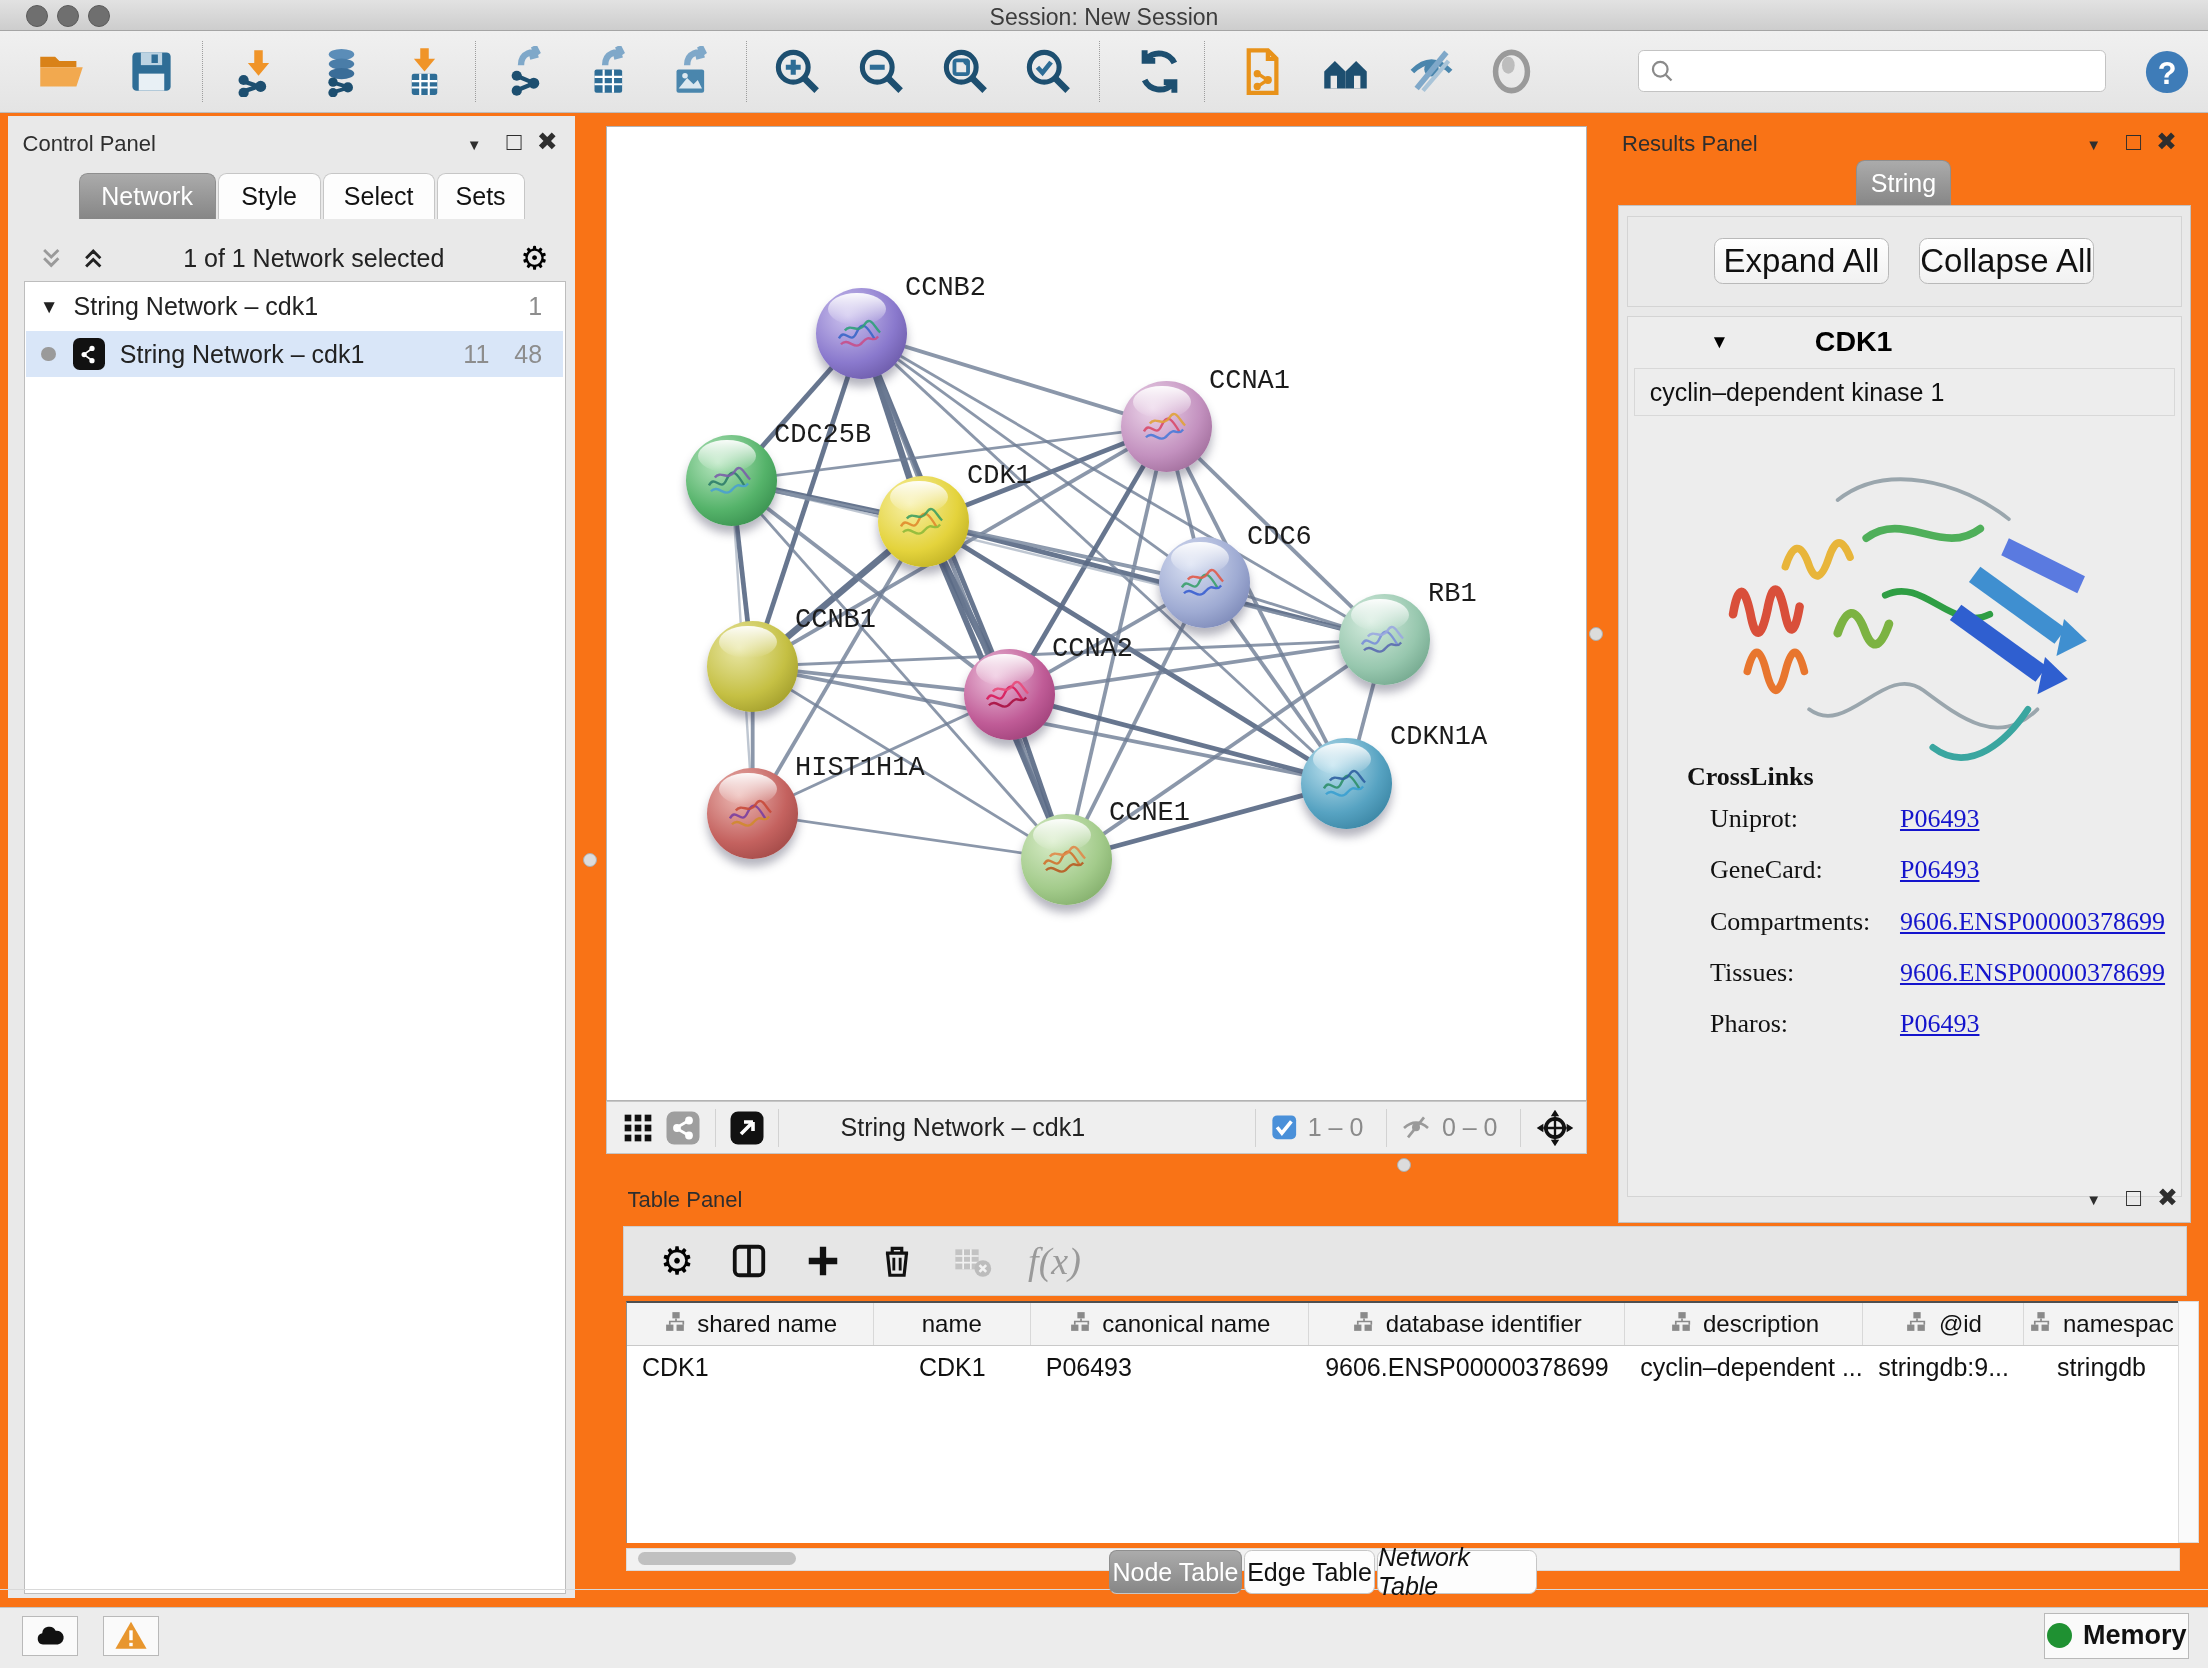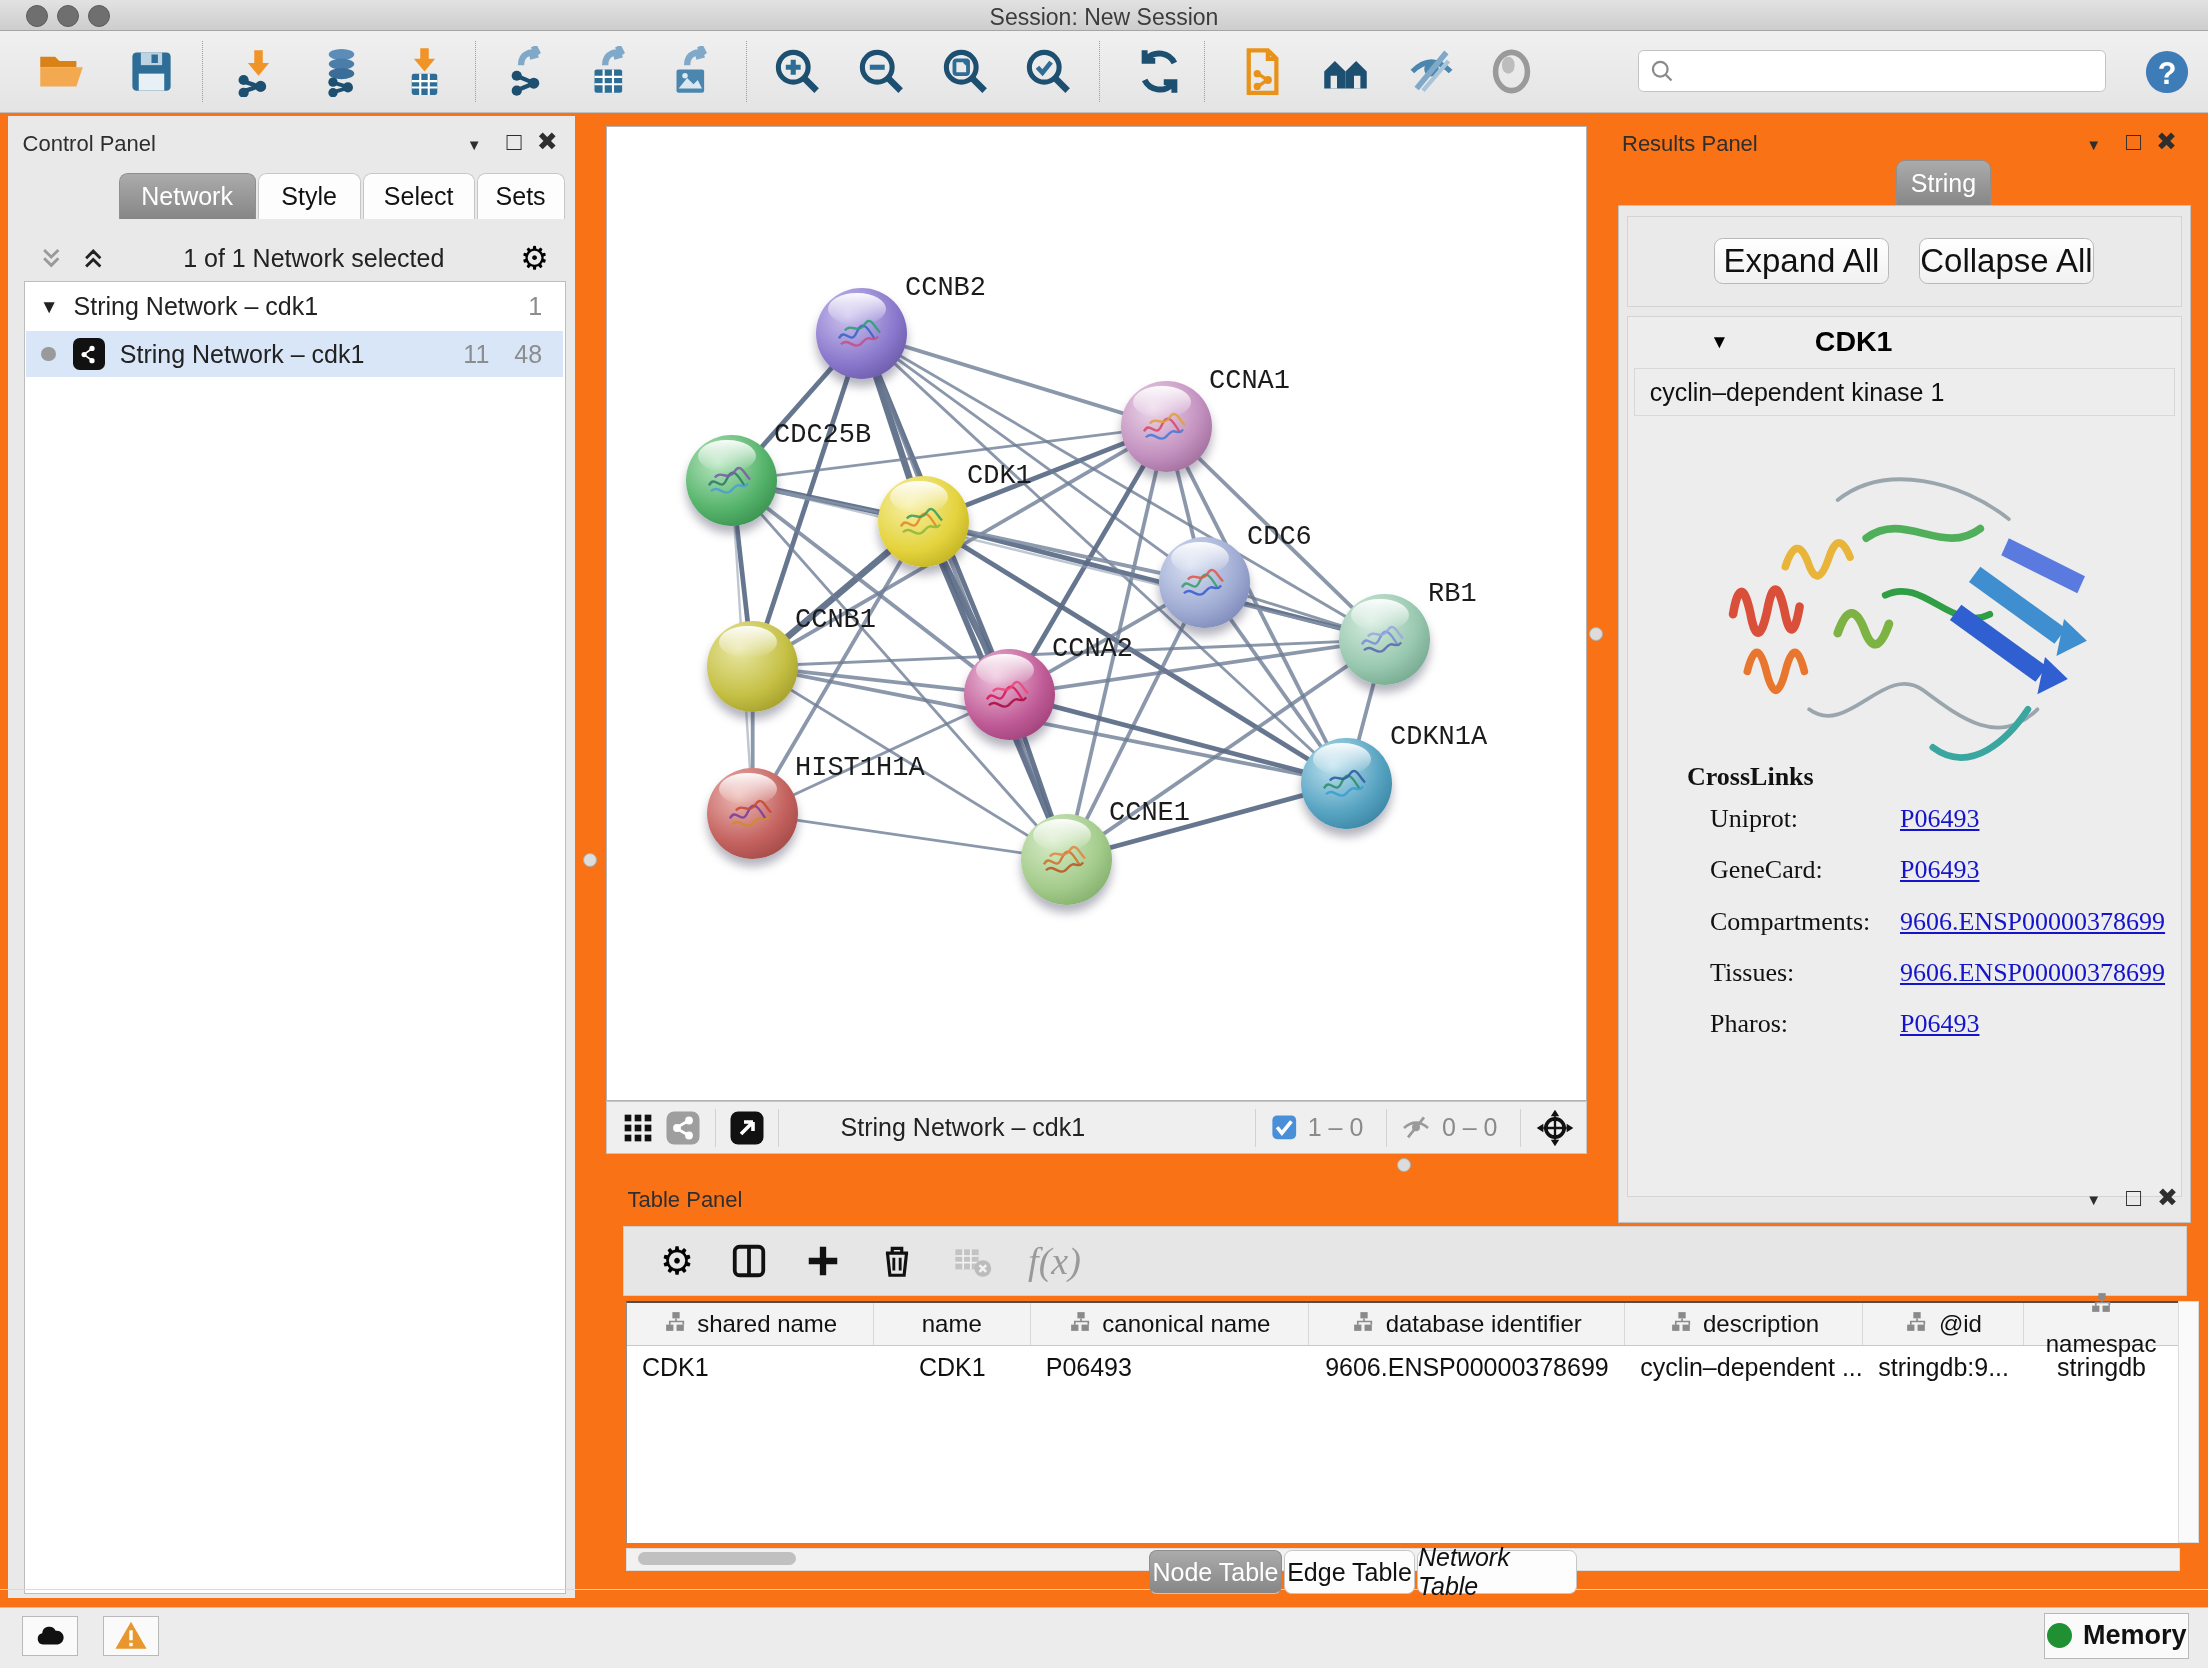--- a/index.html
+++ b/index.html
@@ -18,21 +18,21 @@
   .tb-ico{position:absolute;top:15px;width:51px;height:51px;cursor:pointer;}
   .tb-sep{position:absolute;top:9.5px;height:61px;border-left:1.9px dotted #9d9d9d;}
   .searchbox{position:absolute;left:1638px;top:19px;width:468px;height:42px;background:#fff;
       border:1px solid #c3c3c3;border-radius:5.7px;display:flex;align-items:center;padding-left:9.5px;box-sizing:border-box;}
   .searchbox input{border:none;outline:none;font-size:23px;width:399px;background:transparent;}
   
   .phead{position:absolute;font-size:22px;color:#2e2e2e;}
   .pctl{position:absolute;color:#2e2e2e;cursor:pointer;}
   .tab{position:absolute;box-sizing:border-box;border:1px solid #c6c6c6;border-bottom:none;
        border-radius:8.6px 8.6px 0 0;background:#fdfdfd;color:#111;font-size:25px;
-       display:flex;align-items:center;justify-content:center;cursor:pointer;height:46px;margin-left:40px;}
+       display:flex;align-items:center;justify-content:center;cursor:pointer;height:46px;}
   .tab.active{background:linear-gradient(#ababab,#868686);color:#fff;border-color:#8f8f8f;}
   
   #cpanel{position:absolute;left:7.6px;top:116px;width:567px;height:1482px;background:#e9e9e9;}
   .cp-box{position:absolute;left:16px;right:8.6px;top:165px;bottom:3.8px;background:#fff;
        border:1.9px solid #bdbdbd;}
   .cp-selbar{position:absolute;left:16px;right:8.6px;top:118px;height:48px;display:flex;align-items:center;}
   .cp-selbar .lbl{flex:1;text-align:center;font-size:25px;color:#222;}
   .treerow{position:absolute;left:1.9px;right:1.9px;height:46px;display:flex;align-items:center;font-size:25px;color:#222;}
   .treerow .num{color:#8d8d8d;}
   .row-sel{background:#d9e6f8;}
@@ -601,21 +601,21 @@
           </div>
           <div class="hcell" style="width: 161px;">
             <span><svg width="25" height="25" viewBox="0 0 24 24">
                 <rect x="9" y="3" width="7" height="6" fill="#8a8a8a"></rect>
                 <rect x="3" y="15" width="7" height="6" fill="#8a8a8a"></rect>
                 <rect x="13" y="15" width="7" height="6" fill="#8a8a8a"></rect>
                 <path d="M12.5 9v3M6.5 15v-3h13v3" stroke="#8a8a8a" stroke-width="1.6" fill="none"></path>
               </svg></span>
             <span>@id</span>
           </div>
-          <div class="hcell" style="width: 155px; flex-direction: column;">
+          <div class="hcell" style="width: 155px;">
             <span><svg width="25" height="25" viewBox="0 0 24 24">
                 <rect x="9" y="3" width="7" height="6" fill="#8a8a8a"></rect>
                 <rect x="3" y="15" width="7" height="6" fill="#8a8a8a"></rect>
                 <rect x="13" y="15" width="7" height="6" fill="#8a8a8a"></rect>
                 <path d="M12.5 9v3M6.5 15v-3h13v3" stroke="#8a8a8a" stroke-width="1.6" fill="none"></path>
               </svg></span>
             <span>namespac</span>
           </div>
         </div>
       <div class="drow" id="tbody">

